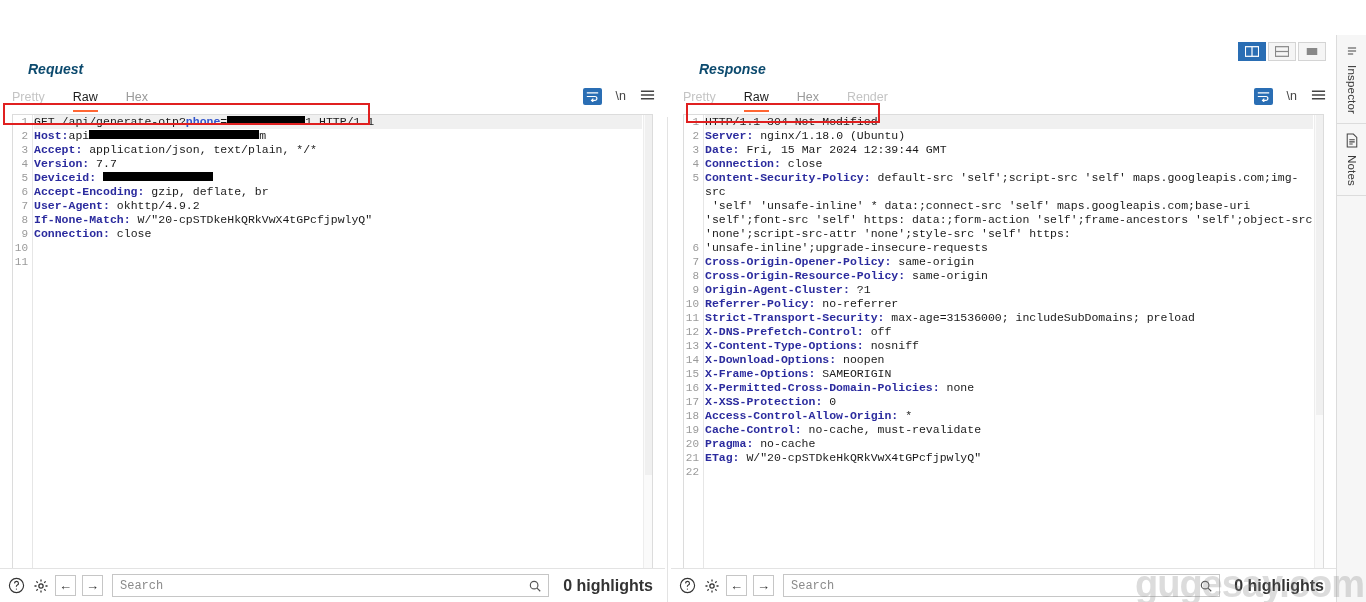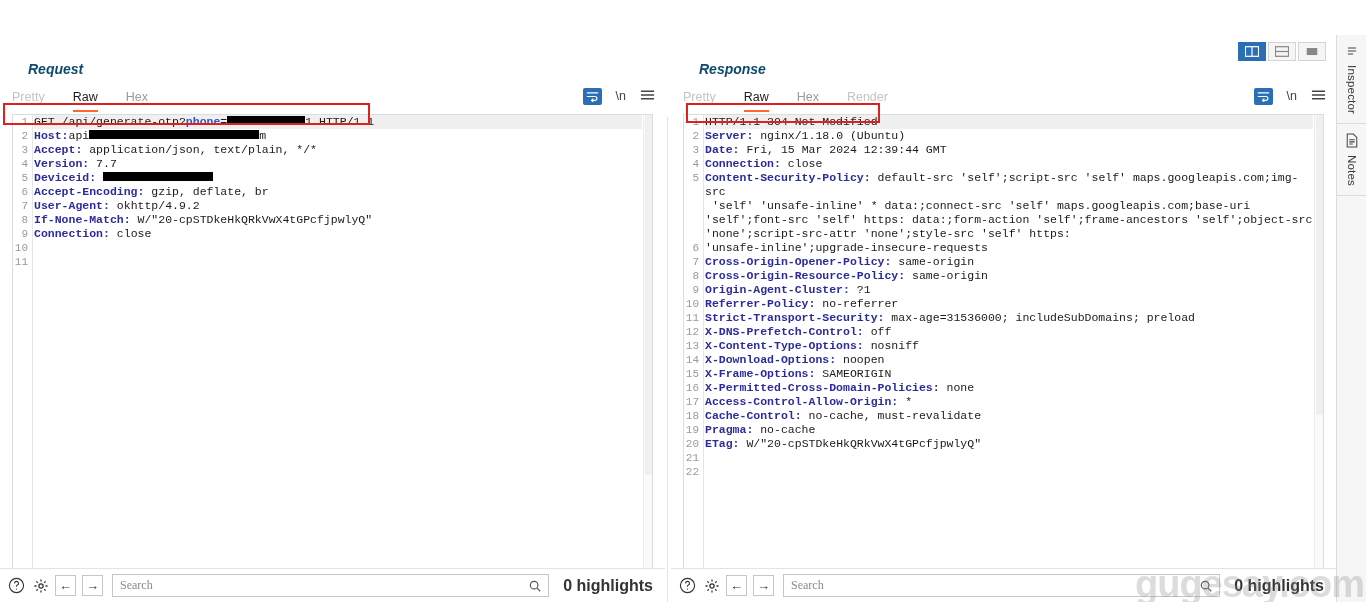--- a/index.html
+++ b/index.html
@@ -166,21 +166,21 @@
     margin-left: 6px; font-size: 13px; color: #333;
     font-family: "Liberation Sans", sans-serif;
   }
   .searchbox {
     position: relative; height: 23px; border: 1px solid #c6c6c6; background: #fff;
     margin-left: 9px; flex: 1 1 auto; display: flex; align-items: center;
   }
   .searchbox input {
     border: none; outline: none; background: transparent; width: 100%;
     font-size: 12px; color: #a16207; padding: 0 24px 0 7px;
-    font-family: Liberation Serif, serif;
+    font-family: Liberation Mono, monospace;
   }
   .searchbox input::placeholder { color: #8a8a8a; }
   .mag { position: absolute; right: 6px; top: 4px; }
   .highlights {
     font-size: 16px; font-weight: bold; color: #333; margin: 0 12px 0 14px;
     white-space: nowrap;
   }
 
   
   .rail {
@@ -412,20 +412,21 @@
               <div class="row"><span class="hdr">Cross-Origin-Opener-Policy:</span><span> same-origin</span></div>
               <div class="row"><span class="hdr">Cross-Origin-Resource-Policy:</span><span> same-origin</span></div>
               <div class="row"><span class="hdr">Origin-Agent-Cluster:</span><span> ?1</span></div>
               <div class="row"><span class="hdr">Referrer-Policy:</span><span> no-referrer</span></div>
               <div class="row"><span class="hdr">Strict-Transport-Security:</span><span> max-age=31536000; includeSubDomains; preload</span></div>
               <div class="row"><span class="hdr">X-DNS-Prefetch-Control:</span><span> off</span></div>
               <div class="row"><span class="hdr">X-Content-Type-Options:</span><span> nosniff</span></div>
               <div class="row"><span class="hdr">X-Download-Options:</span><span> noopen</span></div>
               <div class="row"><span class="hdr">X-Frame-Options:</span><span> SAMEORIGIN</span></div>
               <div class="row"><span class="hdr">X-Permitted-Cross-Domain-Policies:</span><span> none</span></div>
+              <div class="row"><span class="hdr">X-XSS-Protection:</span><span> 0</span></div>
               <div class="row"><span class="hdr">Access-Control-Allow-Origin:</span><span> *</span></div>
               <div class="row"><span class="hdr">Cache-Control:</span><span> no-cache, must-revalidate</span></div>
               <div class="row"><span class="hdr">Pragma:</span><span> no-cache</span></div>
               <div class="row"><span class="hdr">ETag:</span><span> W/"20-cpSTDkeHkQRkVwX4tGPcfjpwlyQ"</span></div>
               <div class="row"><span></span></div>
               <div class="row"><span></span></div>
             </div>
         </div>
         <div class="vscroll">
           <div class="thumb" style="height:300px"></div>

